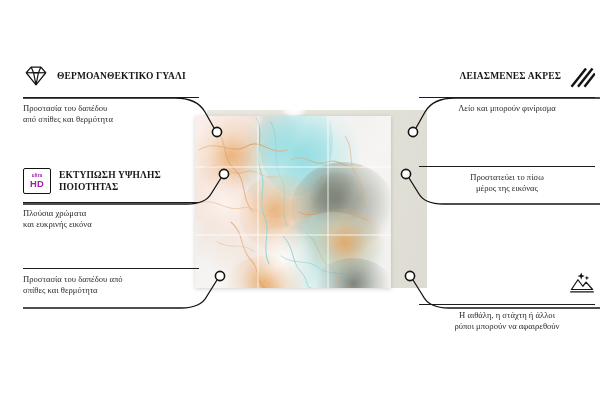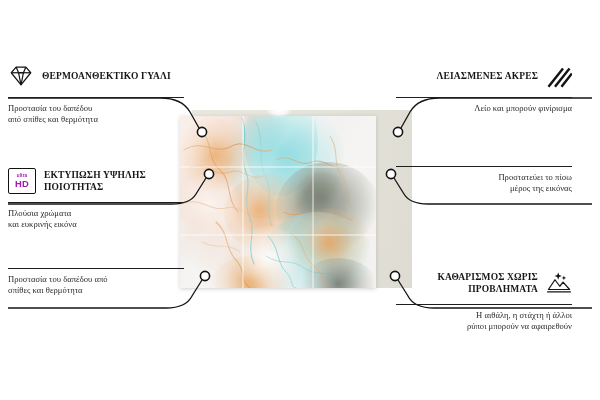--- a/index.html
+++ b/index.html
@@ -1,21 +1,21 @@
 <!DOCTYPE html>
 <html><head>
 <meta charset="utf-8">
 <style>
   html,body{margin:0;padding:0;}
   body{
     width:600px;height:400px;background:#ffffff;
     font-family:"Liberation Serif",serif;
     overflow:hidden;position:relative;
   }
-  #stage{position:absolute;inset:0;width:584px;height:400px;}
+  #stage{position:absolute;inset:0;width:584px;height:400px;margin-left:15px;}
 
   
   .product-wrap{position:absolute;left:180px;top:110px;width:232px;height:180px;}
   .back-panel{
     position:absolute;left:12px;top:0;width:220px;height:178px;
     background:linear-gradient(100deg,#e9e8e0 0%,#e4e3da 55%,#dedcd2 100%);
   }
   .glass-panel{
     position:absolute;left:0px;top:6px;width:196px;height:172px;
     overflow:hidden;
@@ -35,21 +35,21 @@
   .glass-gridline{position:absolute;background:rgba(255,255,255,.42);pointer-events:none;}
   .glare{
     position:absolute;left:86px;top:-5px;width:26px;height:12px;
     background:radial-gradient(ellipse at center,#ffffff 0%,rgba(255,255,255,.75) 38%,rgba(255,255,255,0) 72%);
     pointer-events:none;
   }
 
   
   .feat{position:absolute;width:176px;}
   .feat.left{left:8px;text-align:left;}
-  .feat.right{right:12px;text-align:right;}
+  .feat.right{right:4px;text-align:center;}
   .feat-head{display:flex;align-items:center;gap:8px;height:36px;}
   .feat.right .feat-head{justify-content:flex-end;}
   .feat-title{
     font-weight:bold;font-size:9.5px;line-height:12.5px;
     letter-spacing:.15px;color:#171717;text-transform:uppercase;
   }
   .rule{height:1px;background:#1d1d1d;margin:3px 0 5px 0;}
   .feat-desc{font-size:8.6px;line-height:11.4px;color:#2b2b2b;}
   .ico{width:26px;height:26px;flex:0 0 26px;display:block;}
   .hdbox{
@@ -186,21 +186,20 @@
     <div class="feat-desc">Λείο και μπορούν φινίρισμα</div>
   </div>
 
   <div class="feat right" id="f-r2">
     <div class="rule"></div>
     <div class="feat-desc">Προστατεύει το πίσω<br>μέρος της εικόνας</div>
   </div>
 
   <div class="feat right" id="f-r3">
     <div class="feat-head">
-      <div class="feat-title">ΚΑΘΑΡΙΣΜΟΣ ΧΩΡΙΣ ΠΡΟΒΛΗΜΑΤΑ</div>
       <svg class="ico" viewBox="0 0 32 32">
         <g fill="none" stroke="#141414" stroke-width="1.5" stroke-linecap="round" stroke-linejoin="round">
           <path d="M3 24 L11 12 L17 20 L21 15 L29 24 Z"></path>
           <path d="M2 27 H30"></path>
           <path d="M15 3 L16.2 6.3 L19.5 7.5 L16.2 8.7 L15 12 L13.8 8.7 L10.5 7.5 L13.8 6.3 Z" fill="#141414" stroke="none"></path>
           <path d="M22 7 L22.8 9 L24.8 9.8 L22.8 10.6 L22 12.6 L21.2 10.6 L19.2 9.8 L21.2 9 Z" fill="#141414" stroke="none"></path>
         </g>
       </svg>
     </div>
     <div class="rule"></div>

